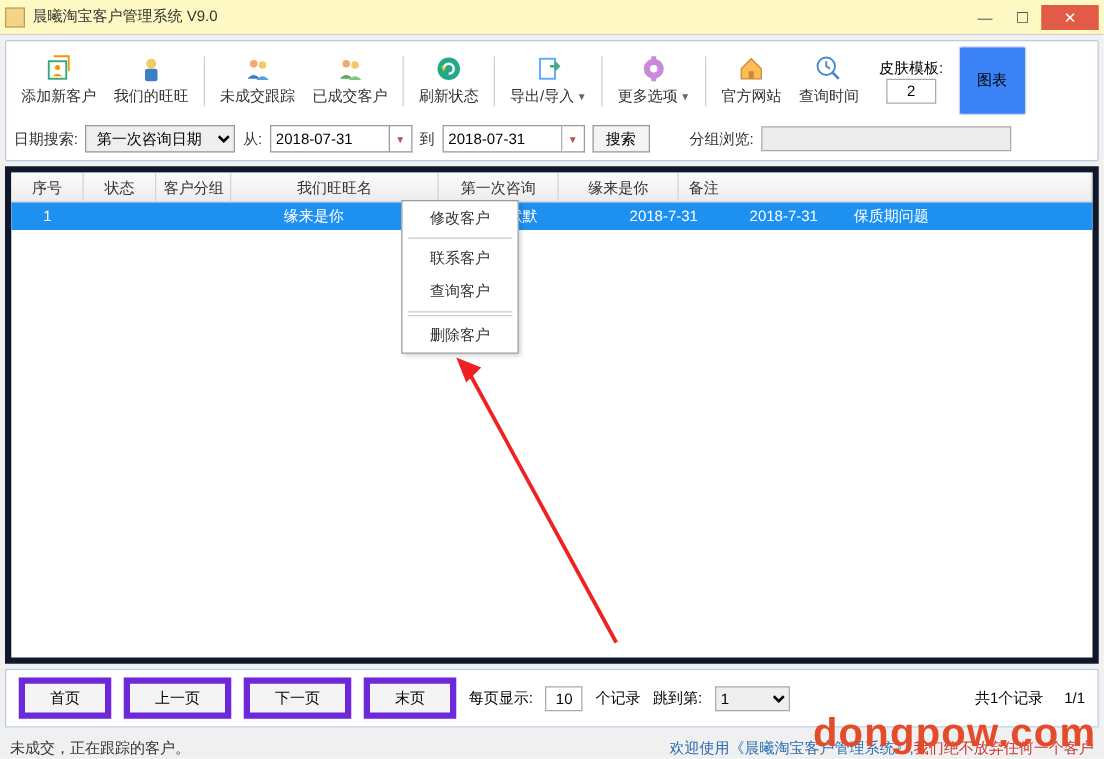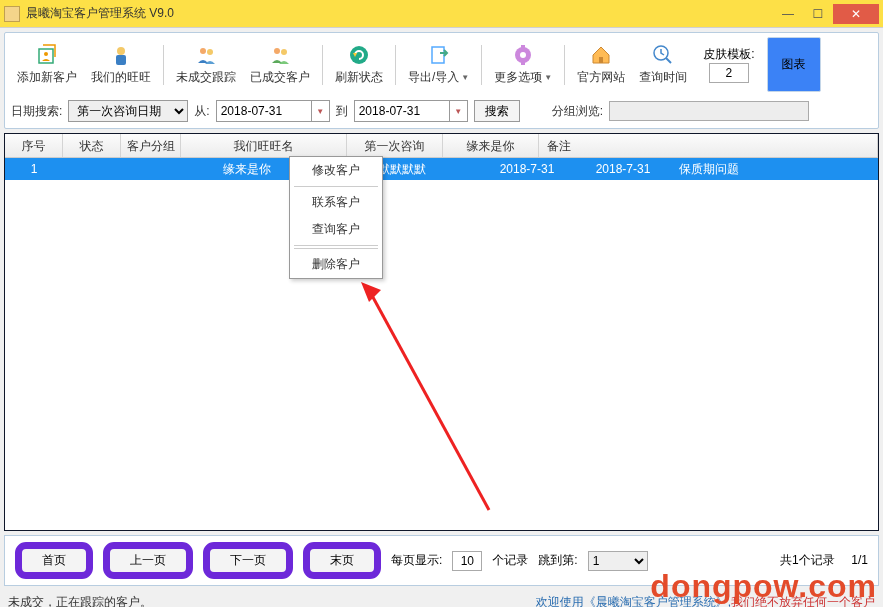--- a/index.html
+++ b/index.html
@@ -1,18 +1,18 @@
 <!DOCTYPE html>
 <html><head>
   <meta charset="utf-8">
   <style>
     * { margin: 0; padding: 0; box-sizing: border-box; font-family: "Microsoft YaHei", SimSun, sans-serif; font-size: 12px; }
     body { background: #f0f0f0; width: 883px; height: 607px; overflow: hidden; position: relative; }
     
-    .titlebar { background: #fde047; height: 28px; display: flex; align-items: center; padding: 0 4px; border-bottom: 1px solid #d0d0d0; }
+    .titlebar { background: #fef9c3; height: 28px; display: flex; align-items: center; padding: 0 4px; border-bottom: 1px solid #d0d0d0; }
     .titlebar .icon { width: 16px; height: 16px; background: #f4d48a; border: 1px solid #c0a050; margin-right: 6px; }
     .titlebar .title { flex: 1; color: #333; }
     .titlebar .winbtns { display: flex; }
     .titlebar .winbtn { width: 30px; height: 20px; display: flex; align-items: center; justify-content: center; color: #555; cursor: pointer; }
     .titlebar .winbtn.close { background: #e15b47; color: #fff; width: 46px; }
     
     .toolbar-wrap { background: #fff; margin: 4px; border: 1px solid #b8cde0; border-radius: 2px; padding: 4px 6px; }
     .toolbar-row1 { display: flex; align-items: center; gap: 2px; }
     .toolbtn { display: flex; flex-direction: column; align-items: center; padding: 2px 6px; cursor: pointer; min-width: 52px; }
     .toolbtn .ticon { width: 24px; height: 24px; margin-bottom: 2px; display: flex; align-items: center; justify-content: center; }
@@ -25,38 +25,38 @@
     
     .toolbar-row2 { display: flex; align-items: center; gap: 6px; margin-top: 6px; padding: 2px 0; }
     .toolbar-row2 label { color: #333; }
     .toolbar-row2 select, .toolbar-row2 input[type=text] { border: 1px solid #999; padding: 2px 4px; height: 22px; }
     .date-input { display: flex; align-items: center; }
     .date-input input { width: 96px; border: 1px solid #999; padding: 2px 4px; height: 22px; }
     .date-input .cal { width: 18px; height: 22px; border: 1px solid #999; border-left: none; display: flex; align-items: center; justify-content: center; color: #b55; background: #fff; cursor: pointer; font-size: 8px;}
     .btn { border: 1px solid #999; background: #f4f4f4; padding: 2px 10px; height: 22px; cursor: pointer; text-align: center; }
     .group-browse { width: 200px; height: 20px; border: 1px solid #aaa; background: #ededed; }
     
-    .grid-area { margin: 0 4px; border: 1px solid #0f172a; background: #fff; height: 398px; overflow: hidden; position: relative; }
+    .grid-area { margin: 0 4px; border: 5px solid #0f172a; background: #fff; height: 398px; overflow: hidden; position: relative; }
     .grid-header { display: flex; background: linear-gradient(#fcfcfc, #ececec); border-bottom: 1px solid #ccc; height: 24px; }
     .grid-header .gh { padding: 4px 6px; border-right: 1px solid #d4d4d4; color: #333; text-align: center; overflow: hidden; white-space: nowrap; }
     .grid-row { display: flex; background: #1d90f0; color: #fff; height: 22px; align-items: center; }
     .grid-row .gc { padding: 2px 6px; text-align: center; white-space: nowrap; overflow: hidden; }
     
     .col-seq { width: 58px; } .col-status { width: 58px; } .col-group { width: 60px; }
     .col-wangwang { width: 132px; } .col-ourww { width: 166px; } .col-first { width: 96px; }
     .col-last { width: 96px; } .col-remark { flex: 1; text-align: left !important; padding-left: 8px !important; }
     
-    .context-menu { position: absolute; left: 284px; top: 22px; background: #fff; border: 1px solid #999; box-shadow: 2px 2px 4px rgba(0,0,0,0.2); z-index: 10; }
+    .context-menu { position: absolute; left: 312px; top: 22px; background: #fff; border: 1px solid #999; box-shadow: 2px 2px 4px rgba(0,0,0,0.2); z-index: 10; }
     .context-menu .mi { padding: 5px 22px; color: #333; cursor: pointer; white-space: nowrap; }
     .context-menu .msep { height: 1px; background: #ccc; margin: 2px 4px; }
     
     .arrow { position: absolute; left: 354px; top: 146px; z-index: 5; pointer-events: none; }
     
     .pager { margin: 4px; border: 1px solid #b8cde0; background: #fff; padding: 6px 10px; display: flex; align-items: center; gap: 10px; }
-    .pager .pbtn { border: 7px solid #6d28d9; background: #f4f4f4; padding: 3px 20px; cursor: pointer; border-radius: 11px;}
+    .pager .pbtn { border: 5px solid #6d28d9; background: #f4f4f4; padding: 3px 20px; cursor: pointer; border-radius: 0;}
     .pager input { width: 30px; border: 1px solid #aaa; padding: 2px; text-align: center; height: 20px;}
     .pager select { border: 1px solid #aaa; height: 20px; width: 60px;}
     .pager .right { margin-left: auto; }
     
     .statusbar { display: flex; padding: 4px 8px; color: #333; }
     .statusbar .sb-right { margin-left: auto; color: #2a6db0; }
     .statusbar .sb-right .red { color: #c33; }
     
     .watermark { position: absolute; right: 6px; bottom: 2px; color: #e34b2a; font-size: 32px; font-family: Arial; font-weight: bold; letter-spacing: 1px; z-index: 20; }
     

